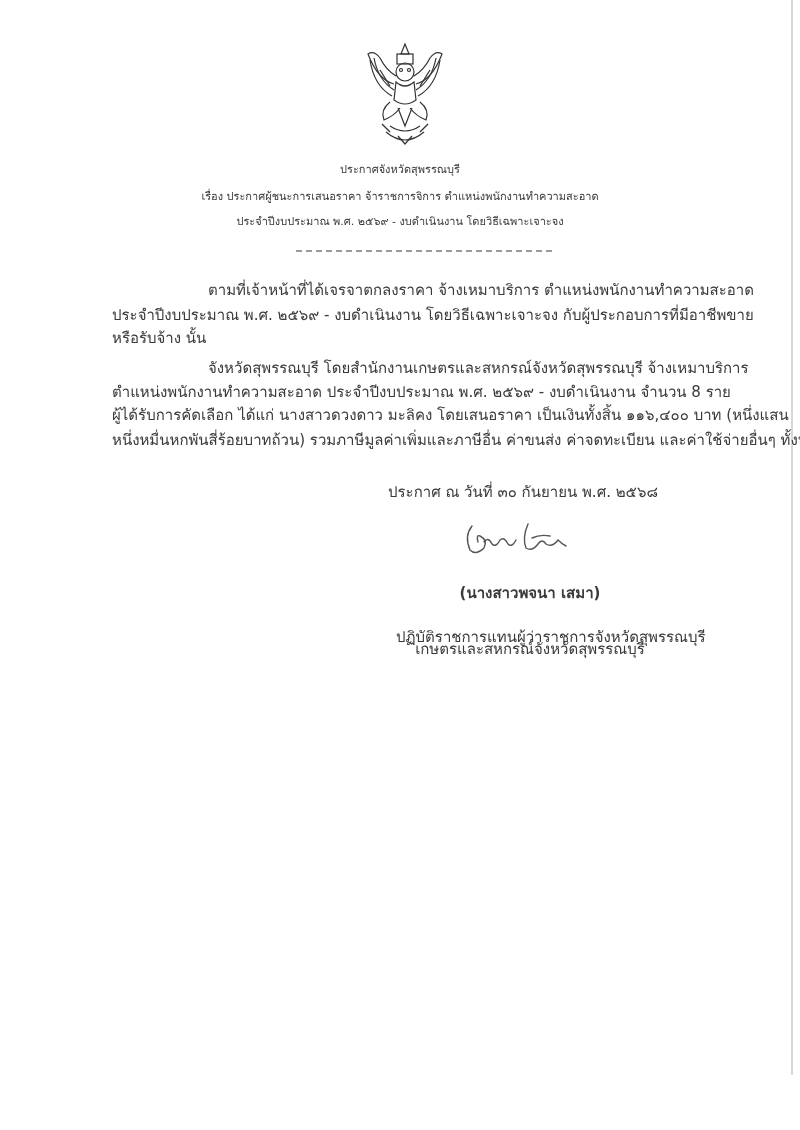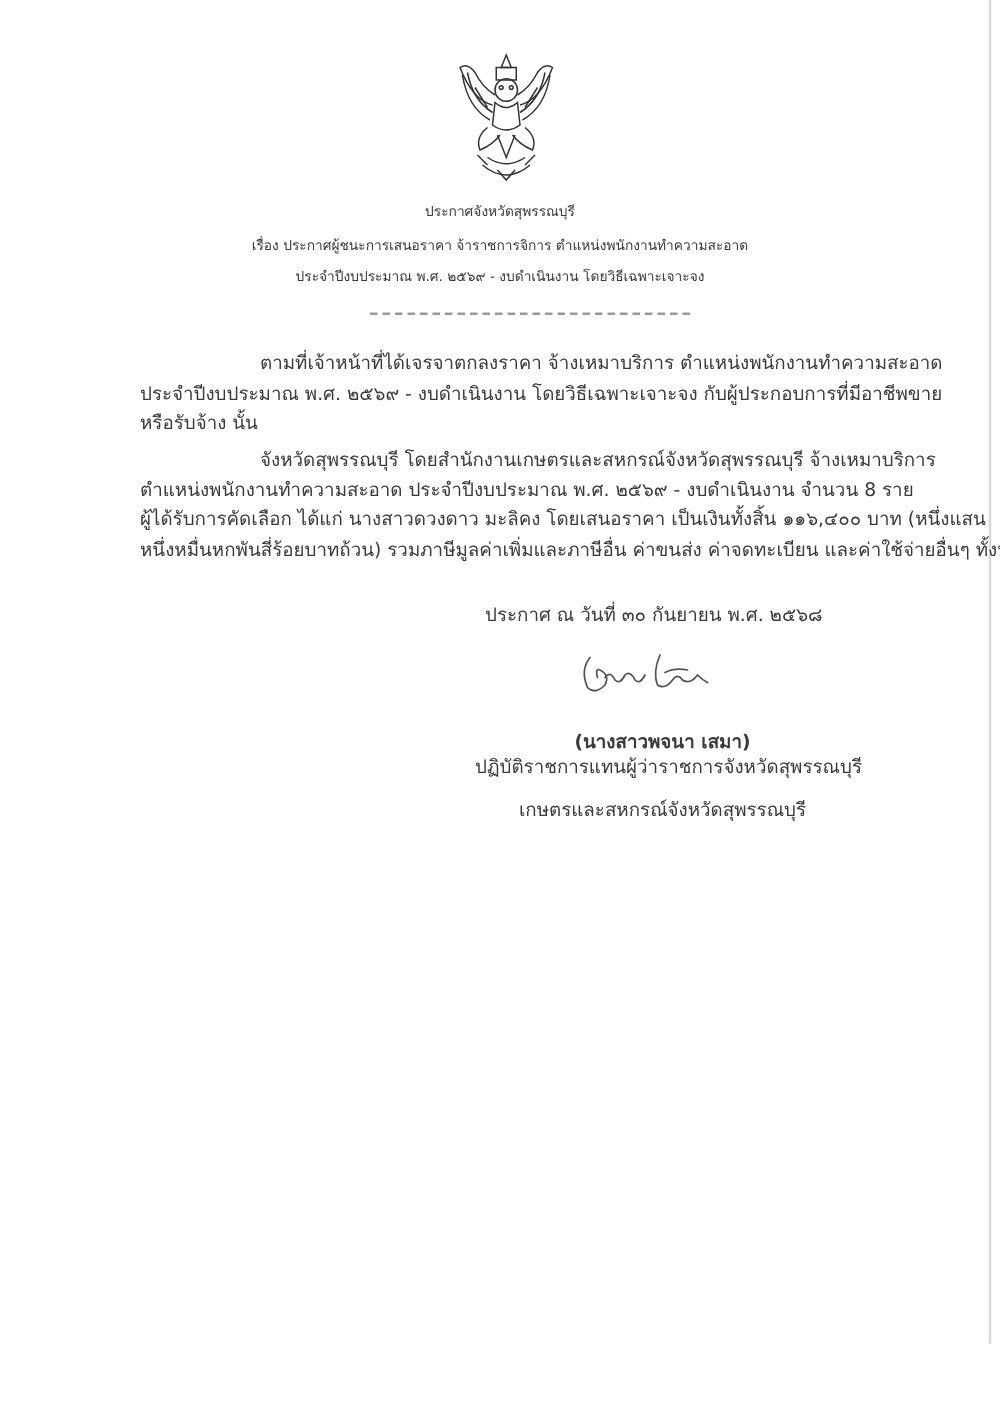--- a/index.html
+++ b/index.html
@@ -70,13 +70,13 @@
   <g fill="none" stroke="#555" stroke-width="1.4" stroke-linecap="round">
     <path d="M10 8 Q2 18 8 32 Q14 38 22 30 Q26 22 18 18 Q14 16 16 24"></path>
     <path d="M22 24 Q26 18 30 26 Q34 30 38 22 Q42 18 46 26 Q50 30 54 22"></path>
     <path d="M66 6 Q60 20 64 30 Q70 34 76 26 Q80 20 84 26 Q90 30 96 22 Q100 26 104 28"></path>
     <path d="M70 20 Q78 16 88 18"></path>
   </g>
 </svg>
 
 <div class="center-sig" style="top:584px;font-weight:bold;">(นางสาวพจนา  เสมา)</div>
 <div class="center-sig" style="top:640px;font-family:Liberation Serif, serif;">เกษตรและสหกรณ์จังหวัดสุพรรณบุรี</div>
-<div class="center-sig" style="top:604px;">ปฏิบัติราชการแทนผู้ว่าราชการจังหวัดสุพรรณบุรี</div>
+<div class="center-sig" style="top:628px;margin-left:16px;">ปฏิบัติราชการแทนผู้ว่าราชการจังหวัดสุพรรณบุรี</div>
 
 </body></html>

